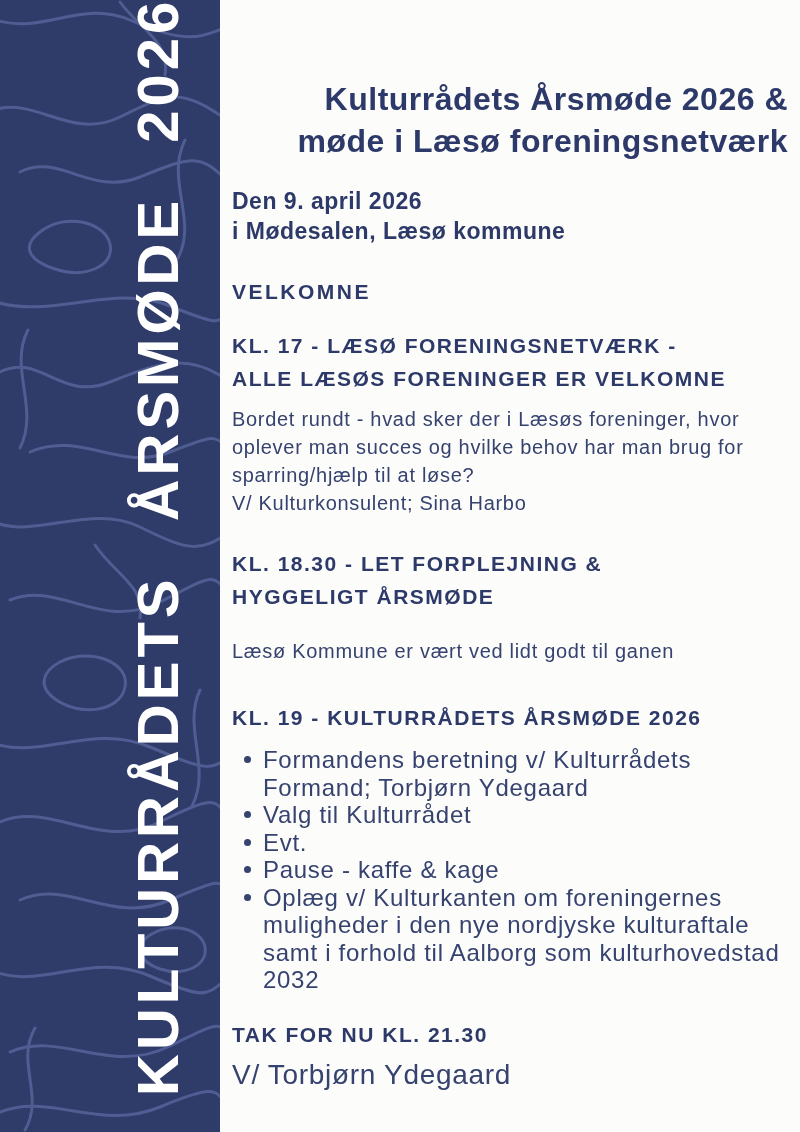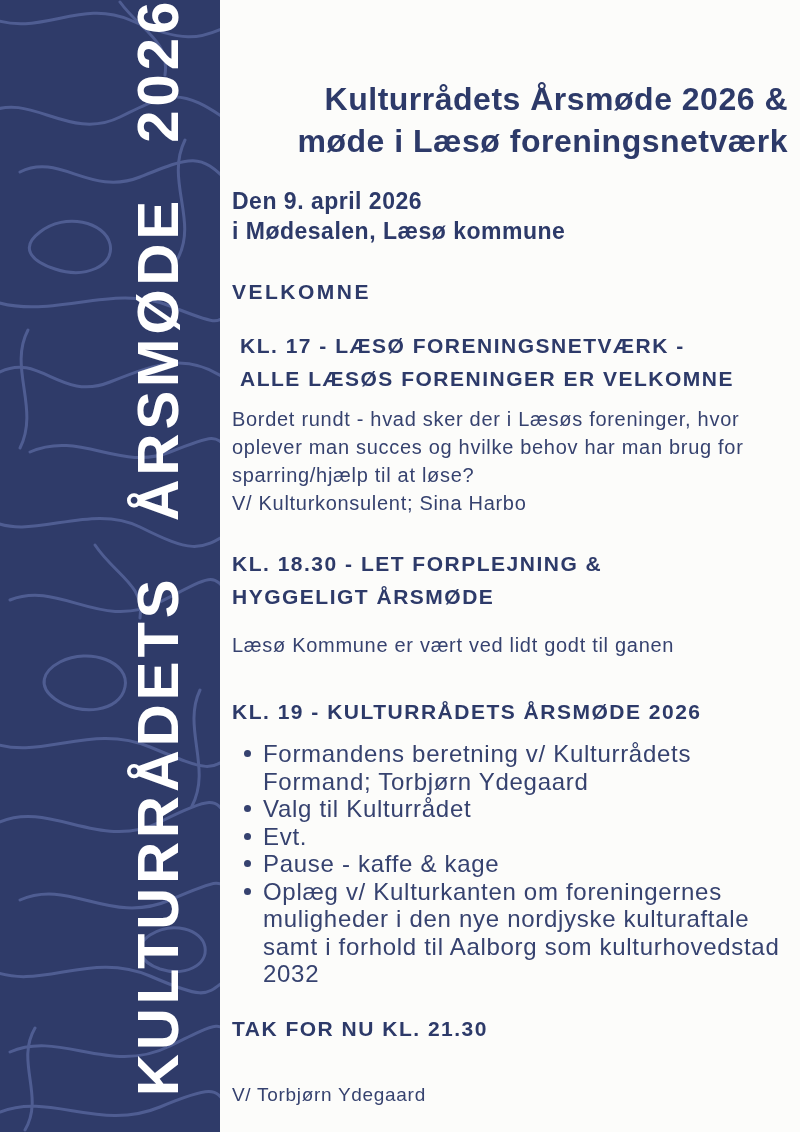--- a/index.html
+++ b/index.html
@@ -68,52 +68,52 @@
     line-height: 24px;
     color: var(--heading-text);
   }
   .section-heading {
     font-size: 21px; font-weight: bold;
     letter-spacing: 1.5px;
     line-height: 33px;
     color: var(--heading-text);
   }
   .section-heading span { display: block; }
-  .sec1-heading { margin-top: 25px; margin-left: 8px; }
+  .sec1-heading { margin-top: 25px; }
   .sec2-heading { margin-top: 30px; }
   .sec3-heading { margin-top: 36px; }
   .body-text {
     margin-top: 10px;
     font-size: 20px; font-weight: normal;
     line-height: 28px; letter-spacing: 0.7px;
     color: var(--body-text);
     max-width: 556px;
   }
-  .sec2-body { margin-top: 18px; }
+  .sec2-body { margin-top: 24px; }
   .bullet-list { margin-top: 12px; list-style: none; }
   .bullet-item {
     display: flex;
     font-size: 24px; line-height: 27.5px; letter-spacing: 0.7px;
     color: var(--body-text);
   }
   .bullet-dot {
     flex: 0 0 auto;
     width: 7px; height: 7px; border-radius: 50%;
     background: var(--body-text);
     margin: 10px 12px 0 12px;
   }
   .closing {
     margin-top: 28px;
     font-size: 21px; font-weight: bold;
     letter-spacing: 1.5px; line-height: 26px;
     color: var(--heading-text);
   }
   .closing-presenter {
-    margin-top: 40px;
-    font-size: 19px; letter-spacing: 0.7px;
+    margin-top: 14px;
+    font-size: 28px; letter-spacing: 0.7px;
     line-height: 26px;
     color: var(--body-text);
   }
 </style>
 </head>
 <body>
 
 <div class="poster">
 
   <aside class="sidebar">

